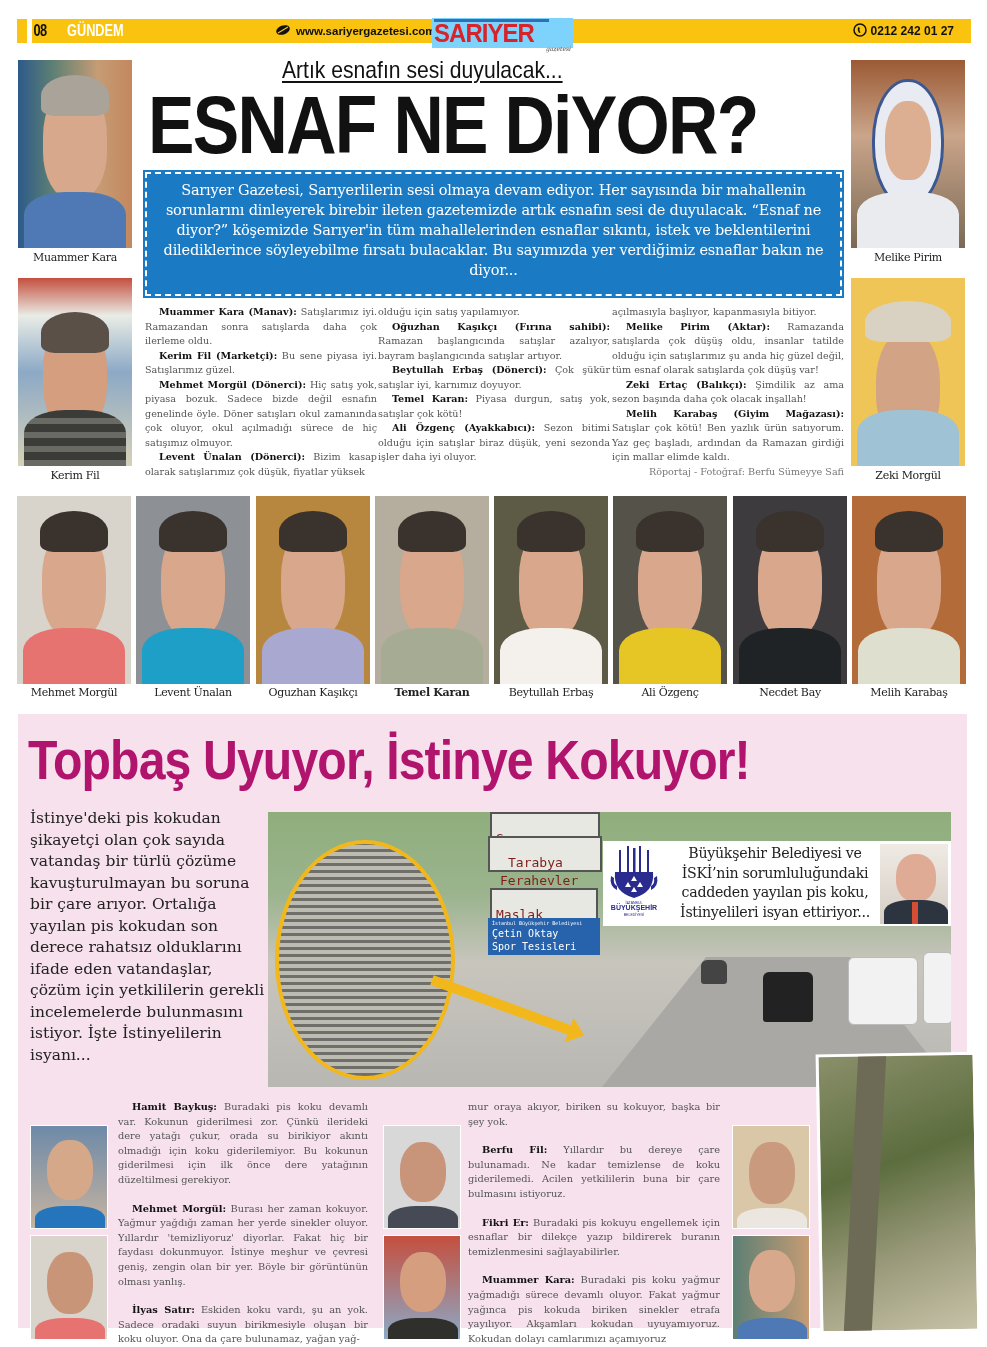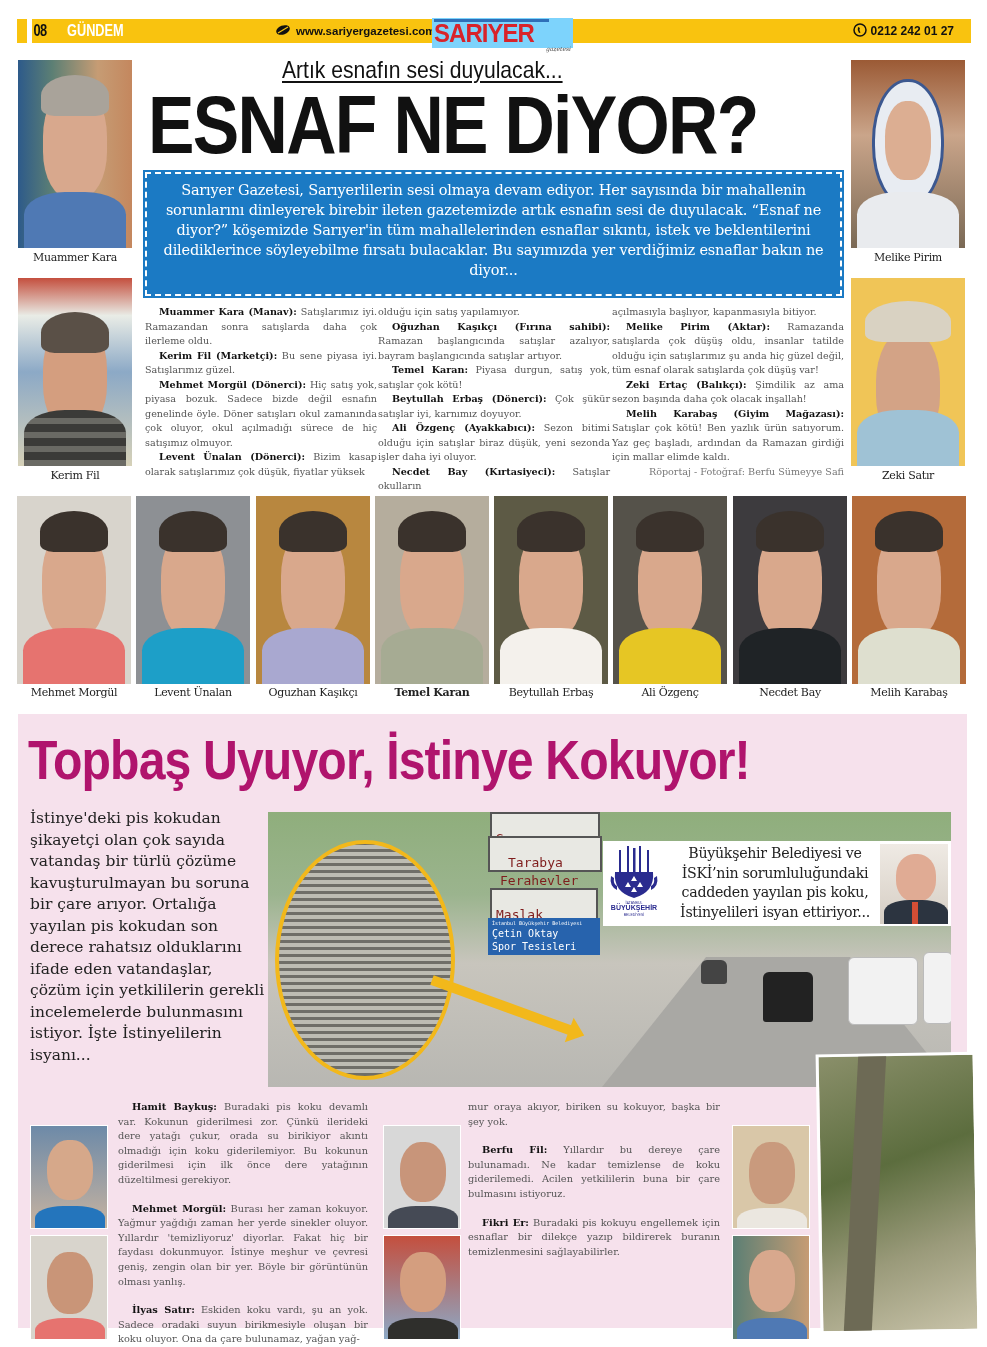--- a/index.html
+++ b/index.html
@@ -122,35 +122,34 @@
   <div class="face" style="background:#dcae92;left:30%;top:22%;width:40%;height:42%;"></div>
   <div class="body" style="background:#e9ebee;"></div>
 </div>
 <div class="caption" style="left:851px;top:251px;width:114px;">Melike Pirim</div>
 
 <div class="photo" style="left:851px;top:278px;width:114px;height:188px;background:#f0c557;">
   <div class="face" style="background:#d3a386;top:28%;"></div>
   <div class="hair" style="background:#d9d2c2;top:12%;left:12%;width:76%;height:22%;"></div>
   <div class="body" style="background:#9fc2d5;"></div>
 </div>
-<div class="caption" style="left:851px;top:469px;width:114px;">Zeki Satır</div>
+<div class="caption" style="left:851px;top:469px;width:114px;">Zeki Morgül</div>
 
 <div class="col" style="left:145px;">
   <p><b>Muammer Kara (Manav):</b><span> Satışlarımız iyi. Ramazandan sonra satışlarda daha çok ilerleme oldu.</span></p>
   <p><b>Kerim Fil (Marketçi):</b><span> Bu sene piyasa iyi. Satışlarımız güzel.</span></p>
   <p><b>Mehmet Morgül (Dönerci):</b><span> Hiç satış yok, piyasa bozuk. Sadece bizde değil esnafın genelinde öyle. Döner satışları okul zamanında çok oluyor, okul açılmadığı sürece de hiç satışımız olmuyor.</span></p>
   <p><b>Levent Ünalan (Dönerci):</b> <span>Bizim kasap olarak satışlarımız çok düşük, fiyatlar yüksek</span></p>
 </div>
 <div class="col" style="left:378px;">
   <div>olduğu için satış yapılamıyor.</div>
   <p><b>Oğuzhan Kaşıkçı (Fırına sahibi):</b><span> Ramazan başlangıcında satışlar azalıyor, bayram başlangıcında satışlar artıyor.</span></p>
+  <p><b>Beytullah Erbaş (Dönerci):</b><span> Çok şükür satışlar iyi, karnımız doyuyor.</span></p>
   <p><b>Temel Karan:</b><span> Piyasa durgun, satış yok, satışlar çok kötü!</span></p>
-  <p><b>Beytullah Erbaş (Dönerci):</b><span> Çok şükür satışlar iyi, karnımız doyuyor.</span></p>
   <p><b>Ali Özgenç (Ayakkabıcı):</b><span> Sezon bitimi olduğu için satışlar biraz düşük, yeni sezonda işler daha iyi oluyor.</span></p>
-  <p><b>Necdet Bay (Kırtasiyeci):</b> <span>Satışlar okulların</span></p>
 </div>
 <div class="col" style="left:612px;">
   <div>açılmasıyla başlıyor, kapanmasıyla bitiyor.</div>
   <p><b>Melike Pirim (Aktar):</b><span> Ramazanda satışlarda çok düşüş oldu, insanlar tatilde olduğu için satışlarımız şu anda hiç güzel değil, tüm esnaf olarak satışlarda çok düşüş var!</span></p>
   <p><b>Zeki Ertaç (Balıkçı):</b><span> Şimdilik az ama sezon başında daha çok olacak inşallah!</span></p>
   <p><b>Melih Karabaş (Giyim Mağazası):</b><span> Satışlar çok kötü! Ben yazlık ürün satıyorum. Yaz geç başladı, ardından da Ramazan girdiği için mallar elimde kaldı.</span></p>
   <div class="credit">Röportaj - Fotoğraf: Berfu Sümeyye Safi</div>
 </div>
 
 <div id="portrait-row">
@@ -292,13 +291,14 @@
 
 <div class="qcol" style="left:118px;top:1100px;width:250px;">
   <p><b>Hamit Baykuş:</b><span> Buradaki pis koku devamlı var. Kokunun giderilmesi zor. Çünkü ilerideki dere yatağı çukur, orada su birikiyor akıntı olmadığı için koku giderilemiyor. Bu kokunun giderilmesi için ilk önce dere yatağının düzeltilmesi gerekiyor.</span></p>
   <p><b>Mehmet Morgül:</b><span> Burası her zaman kokuyor. Yağmur yağdığı zaman her yerde sinekler oluyor. Yıllardır 'temizliyoruz' diyorlar. Fakat hiç bir faydası dokunmuyor. İstinye meşhur ve çevresi geniş, zengin olan bir yer. Böyle bir görüntünün olması yanlış.</span></p>
   <p><b>İlyas Satır:</b><span> Eskiden koku vardı, şu an yok. Sadece oradaki suyun birikmesiyle oluşan bir koku oluyor. Ona da çare bulunamaz, yağan yağ-</span></p>
 </div>
 <div class="qcol" style="left:468px;top:1100px;width:252px;">
   <div style="margin-bottom:14px;">mur oraya akıyor, biriken su kokuyor, başka bir şey yok.</div>
   <p><b>Berfu Fil:</b><span> Yıllardır bu dereye çare bulunamadı. Ne kadar temizlense de koku giderilemedi. Acilen yetkililerin buna bir çare bulmasını istiyoruz.</span></p>
   <p><b>Fikri Er:</b><span> Buradaki pis kokuyu engellemek için esnaflar bir dilekçe yazıp bildirerek buranın temizlenmesini sağlayabilirler.</span></p>
+  <p><b>Muammer Kara:</b><span> Buradaki pis koku yağmur yağmadığı sürece devamlı oluyor. Fakat yağmur yağınca pis kokuda biriken sinekler etrafa yayılıyor. Akşamları kokudan uyuyamıyoruz. Kokudan dolayı camlarımızı açamıyoruz</span></p>
 </div>
 
 </body></html>

